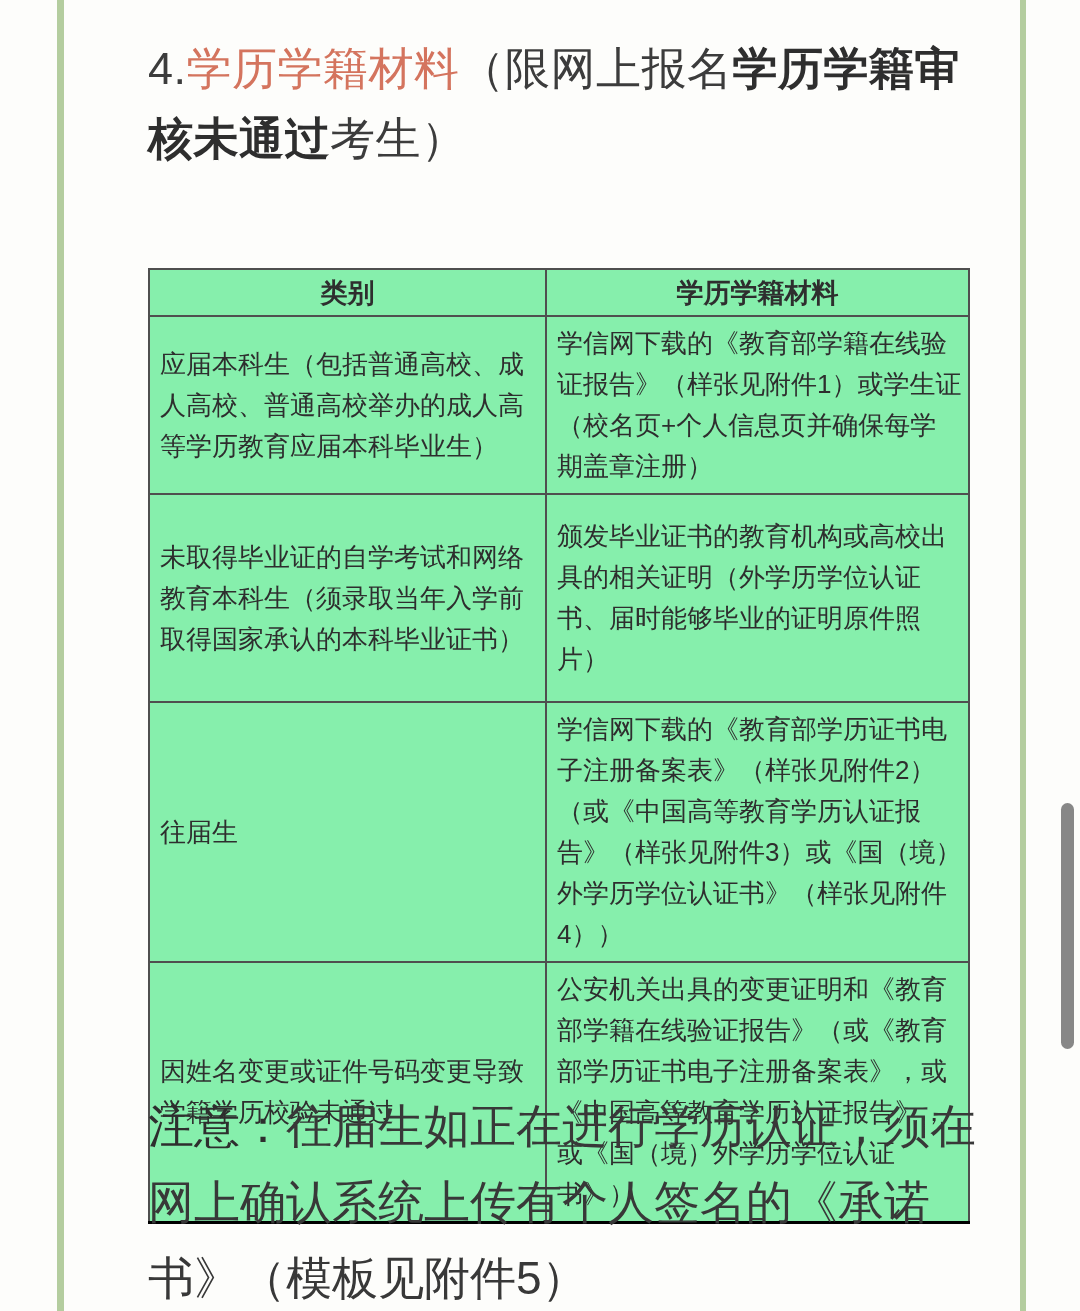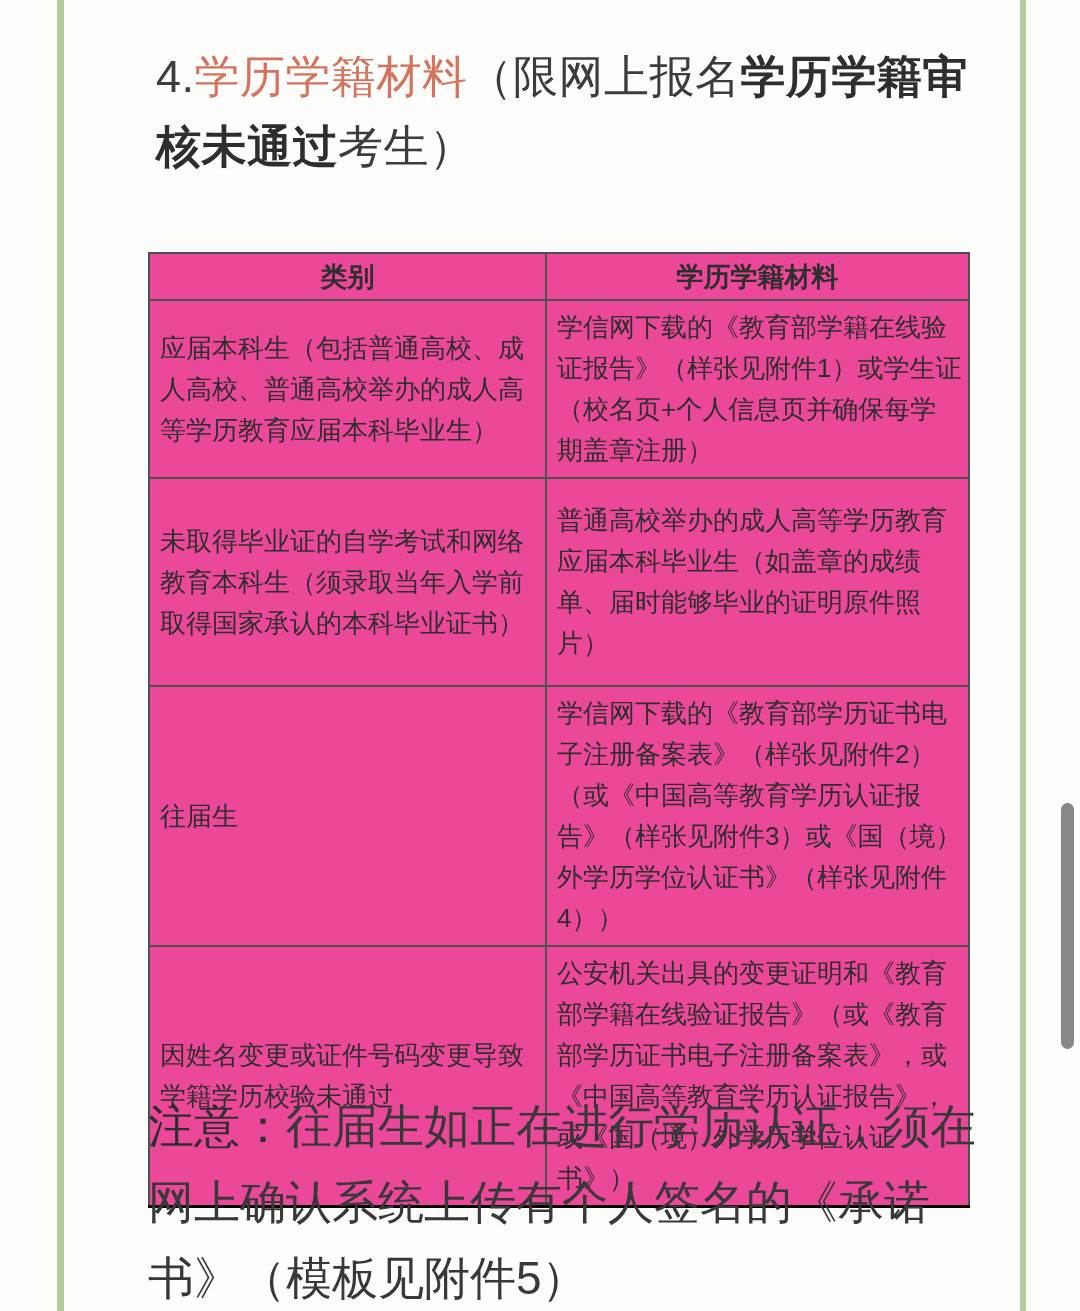--- a/index.html
+++ b/index.html
@@ -25,37 +25,37 @@
     position: absolute;
     left: 1061px; top: 803px;
     width: 13px; height: 246px;
     border-radius: 7px;
     background: #878787;
   }
   .heading {
     position: absolute;
     left: 148px; top: 34px;
     width: 838px;
-    margin: 8px;
+    margin: 0;
     font-size: 45px;
     line-height: 70px;
     font-weight: 400;
     color: #3c3c3c;
     letter-spacing: 0.5px;
   }
   .heading .hl { font-weight: 500; }
   .heading .bold { font-weight: 700; color: #2e2e2e; }
   table.materials {
     position: absolute;
-    left: 148px; top: 252px;
+    left: 148px; top: 268px;
     width: 820px;
     border-collapse: collapse;
     table-layout: fixed;
     color: #2e2e2e;
-    background: #ec4899;
+    background: #86efac;
   }
   table.materials th, table.materials td {
     border: 2px solid #4f4f4f;
   }
   table.materials th {
     height: 47px;
     font-size: 27px;
     font-weight: 700;
     text-align: center;
     vertical-align: middle;
@@ -106,21 +106,21 @@
         <th>学历学籍材料</th>
       </tr>
     </thead>
     <tbody>
       <tr class="r1">
         <td>应届本科生（包括普通高校、成人高校、普通高校举办的成人高等学历教育应届本科毕业生）</td>
         <td>学信网下载的《教育部学籍在线验证报告》（样张见附件1）或学生证（校名页+个人信息页并确保每学期盖章注册）</td>
       </tr>
       <tr class="r2">
         <td>未取得毕业证的自学考试和网络教育本科生（须录取当年入学前取得国家承认的本科毕业证书）</td>
-        <td>普通高校举办的成人高等学历教育应届本科毕业生（如盖章的成绩单、届时能够毕业的证明原件照片）</td>
+        <td>颁发毕业证书的教育机构或高校出具的相关证明（外学历学位认证书、届时能够毕业的证明原件照片）</td>
       </tr>
       <tr class="r3">
         <td>往届生</td>
         <td>学信网下载的《教育部学历证书电子注册备案表》（样张见附件2）（或《中国高等教育学历认证报告》（样张见附件3）或《国（境）外学历学位认证书》（样张见附件4））</td>
       </tr>
       <tr class="r4">
         <td>因姓名变更或证件号码变更导致学籍学历校验未通过</td>
         <td>公安机关出具的变更证明和《教育部学籍在线验证报告》（或《教育部学历证书电子注册备案表》，或《中国高等教育学历认证报告》，或《国（境）外学历学位认证书》）</td>
       </tr>
     </tbody>

